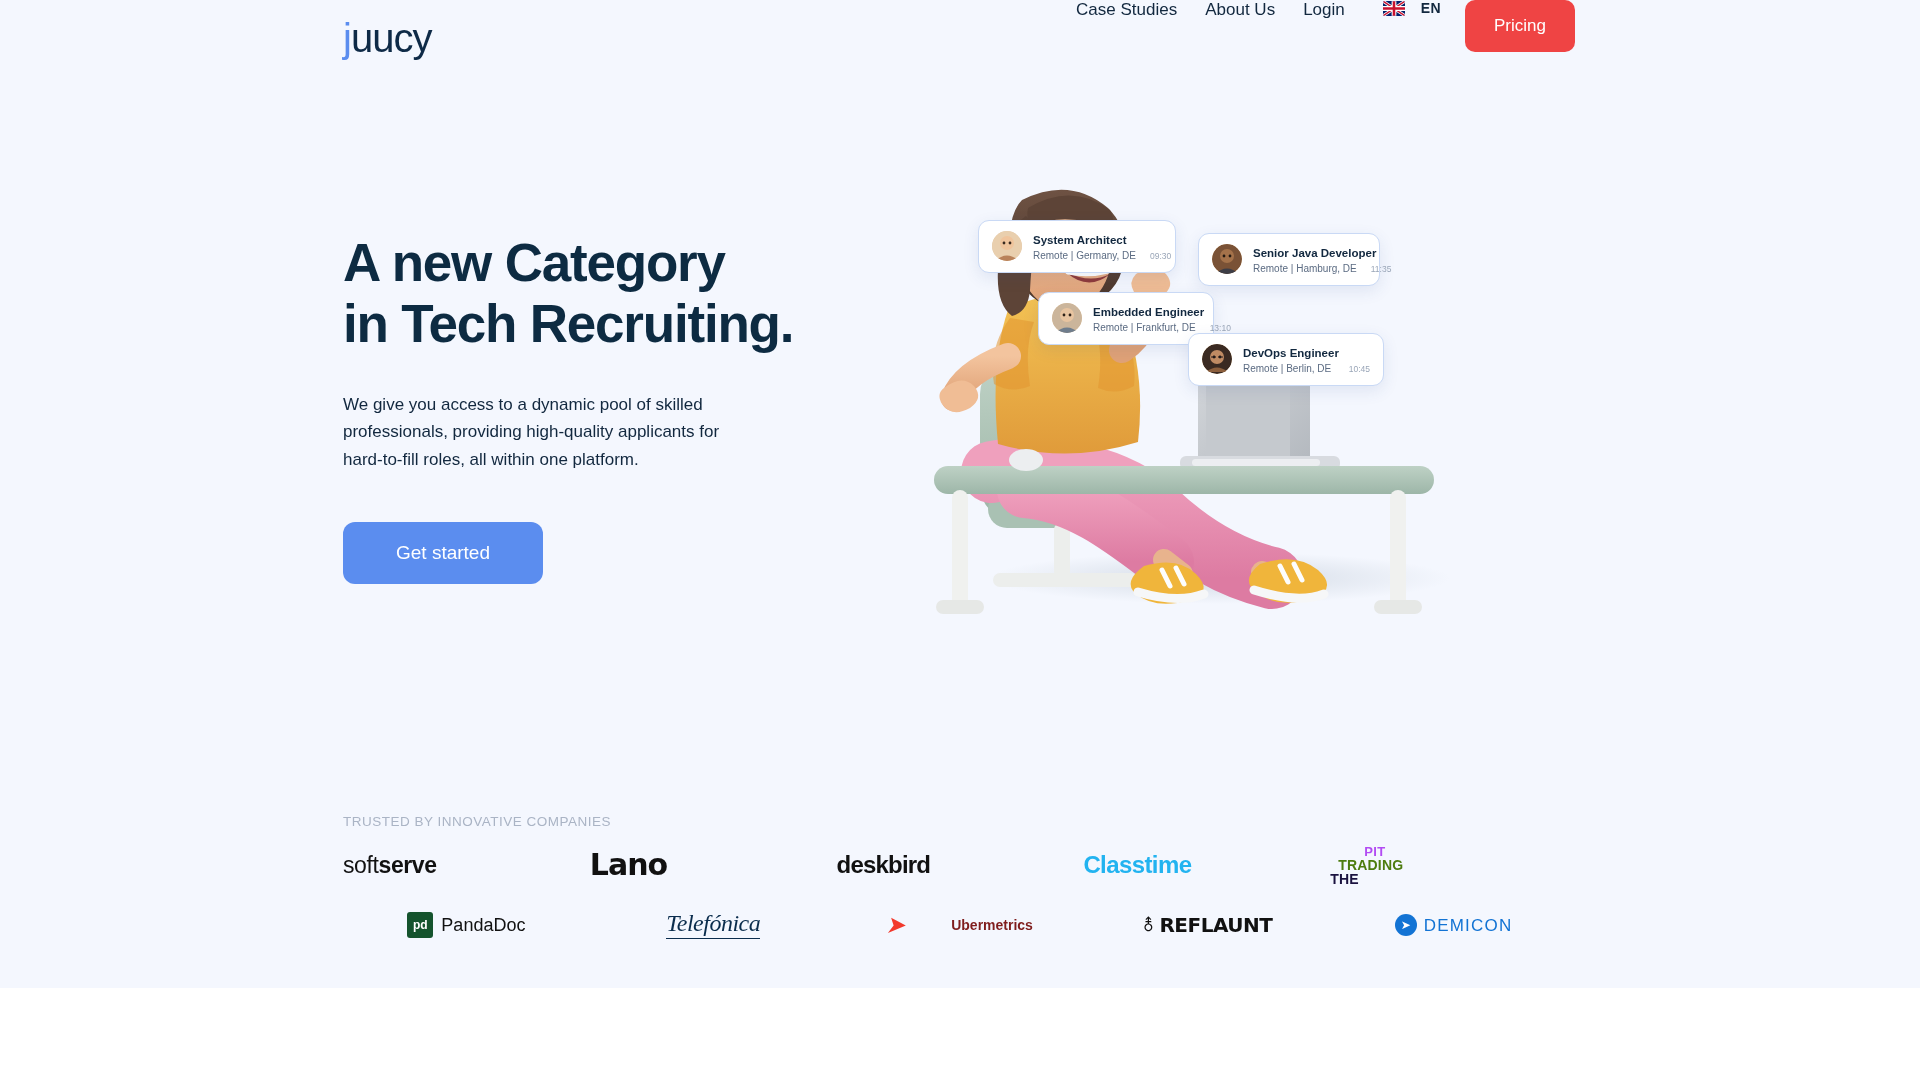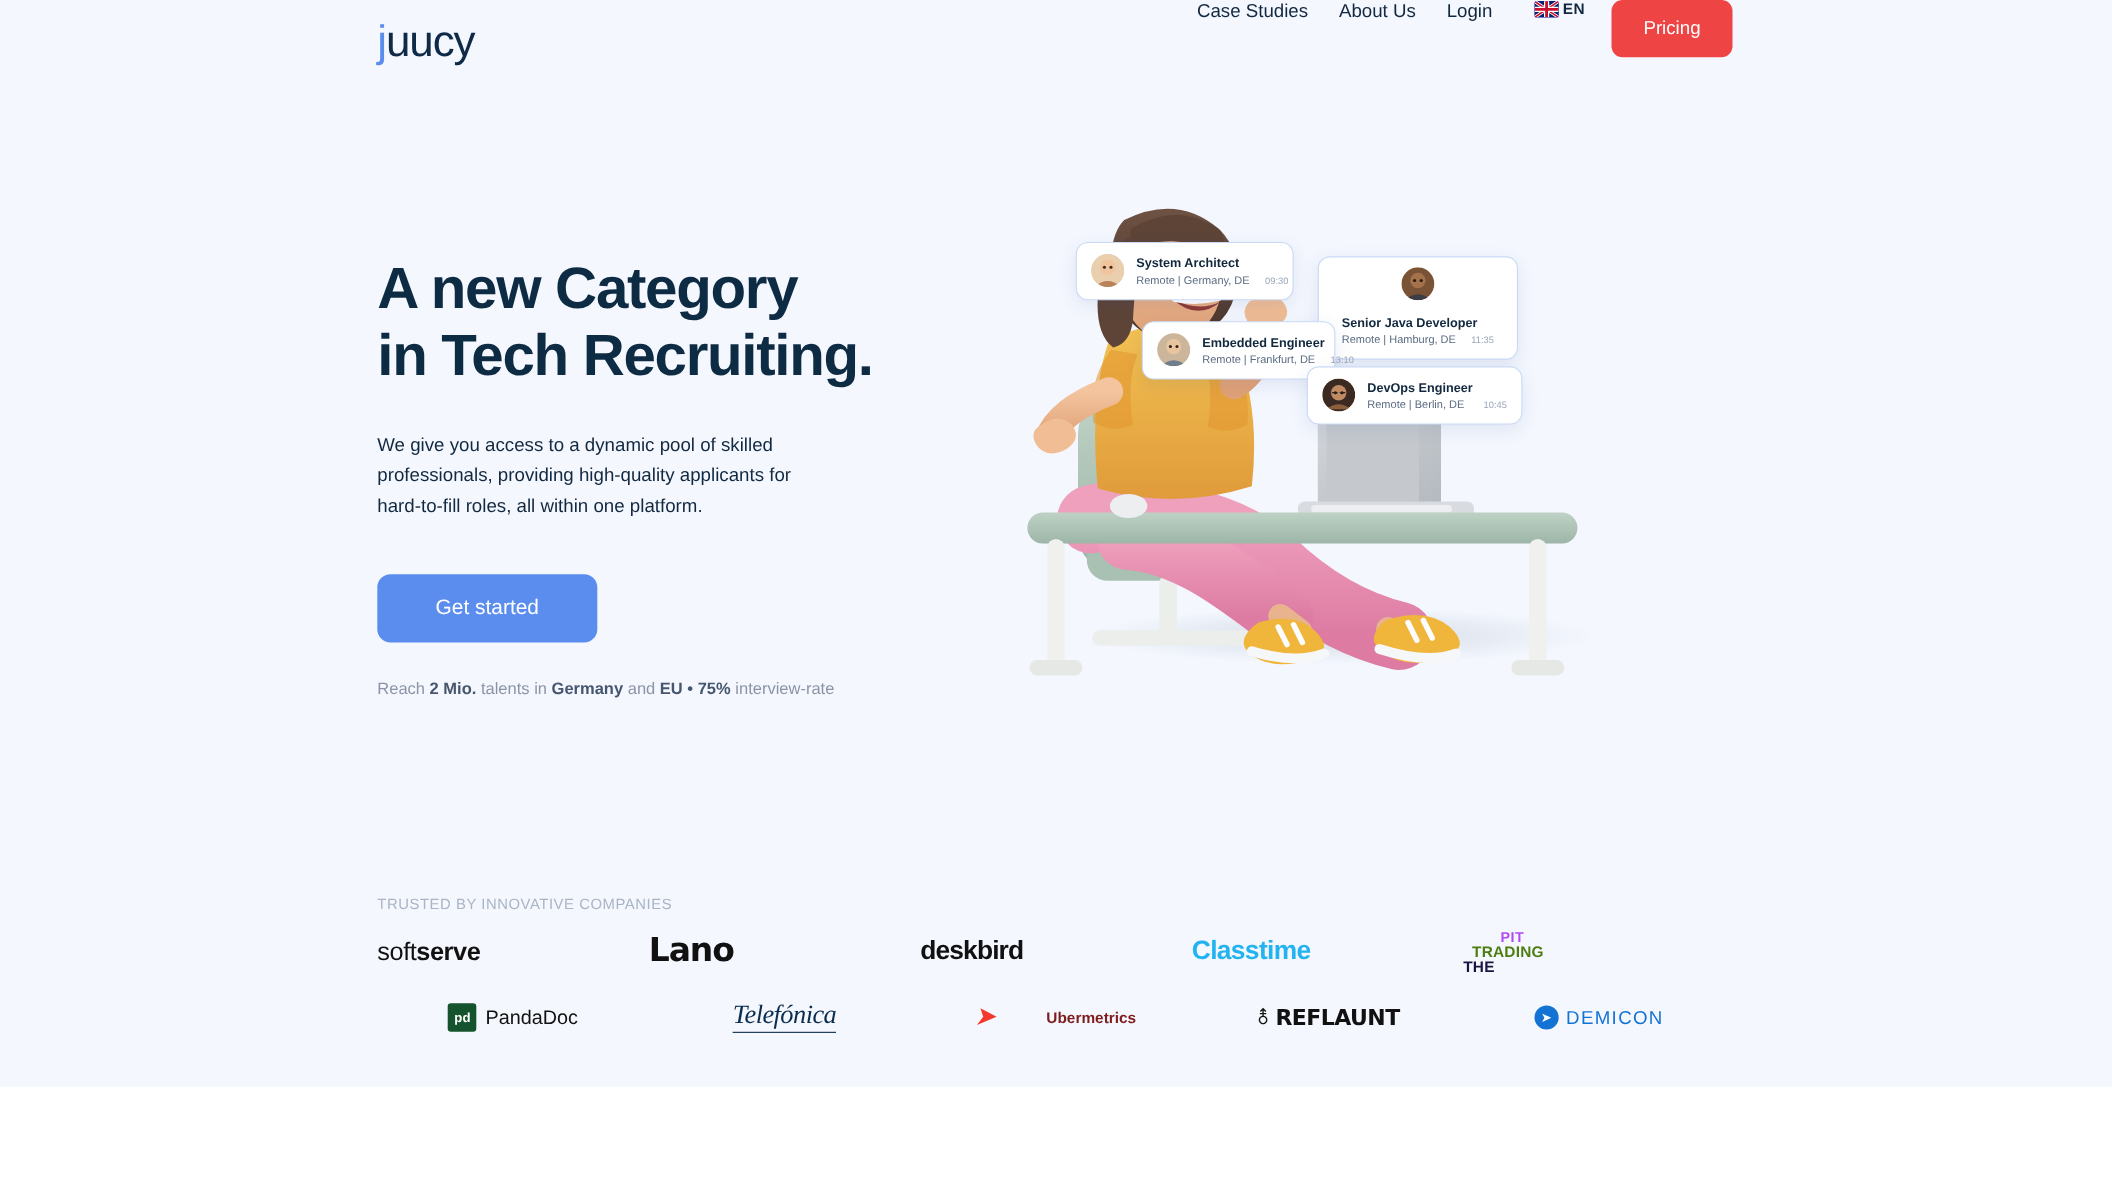--- a/index.html
+++ b/index.html
@@ -32,21 +32,21 @@
 
   .nav {
     position:absolute; right:345px; top:0; height:88px;
     display:flex; align-items:flex-start; gap:0;
   }
   .nav-link {
     font-size:17px; color:#12283f; text-decoration:none;
     padding:0 14px; white-space:nowrap; cursor:pointer;
   }
   .lang {
-    display:flex; align-items:center; gap:4px;
+    display:flex; align-items:center; gap:16px;
     margin-left:24px; margin-right:24px; cursor:pointer;
   }
   .flag {
     width:22px; height:15px; border-radius:2px; position:relative;
     overflow:hidden; background:#0a17a7; display:block;
   }
   .lang-code { font-size:14px; font-weight:700; color:#12283f; letter-spacing:.4px; }
 
   .btn-pricing {
     display:inline-flex; align-items:center; justify-content:center;
@@ -94,21 +94,21 @@
     font-size:11.5px; font-weight:700; color:#12283f;
     line-height:1.35; white-space:nowrap;
   }
   .card .meta {
     display:flex; align-items:baseline; gap:14px;
     font-size:10px; color:#5b6b82; line-height:1.4; white-space:nowrap;
   }
   .card .time { font-size:8.5px; color:#9aa6b8; margin-left:auto; }
 
   .card-1 { left:48px; top:60px;  width:198px; }
-  .card-2 { left:268px; top:73px; width:182px;flex-direction:column; }
+  .card-2 { left:268px; top:73px; width:182px; }
   .card-3 { left:108px; top:132px; width:176px; }
   .card-4 { left:258px; top:173px; width:196px; }
 
   
   .trusted-label {
     position:absolute; left:343px; top:814px;
     font-size:13.5px; letter-spacing:.5px; color:#aab4c5;
   }
   .logos-row {
     position:absolute; left:343px; width:1234px;
@@ -192,23 +192,20 @@
     </div>
   </div>
 
   <div class="hero-left">
     <h1 class="hero-title">A new Category
 in Tech Recruiting.</h1>
     <p class="hero-sub">We give you access to a dynamic pool of skilled
 professionals, providing high-quality applicants for
 hard-to-fill roles, all within one platform.</p>
     <button class="btn-started">Get started</button>
-    <div class="reach">
-      <span>Reach </span><b>2 Mio.</b><span> talents in </span><b>Germany</b><span> and </span><b>EU • 75%</b><span> interview-rate</span>
-    </div>
   </div>
 
   <div class="illus">
 
     <svg width="640" height="560" viewBox="0 0 640 560" style="position:absolute;left:0;top:0;">
       <defs>
         <linearGradient id="skin" x1="0" y1="0" x2="0" y2="1">
           <stop offset="0" stop-color="#f3c49e"></stop>
             <stop offset="1" stop-color="#e0a277"></stop>
         </linearGradient>

